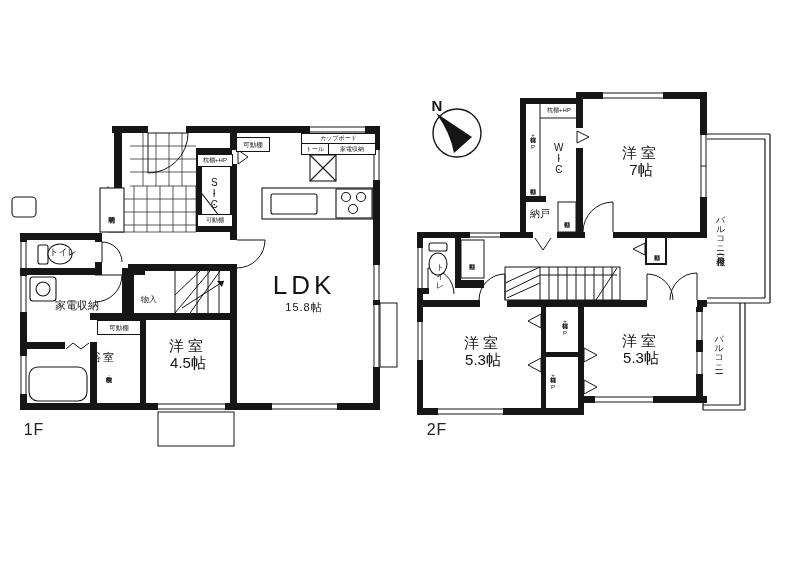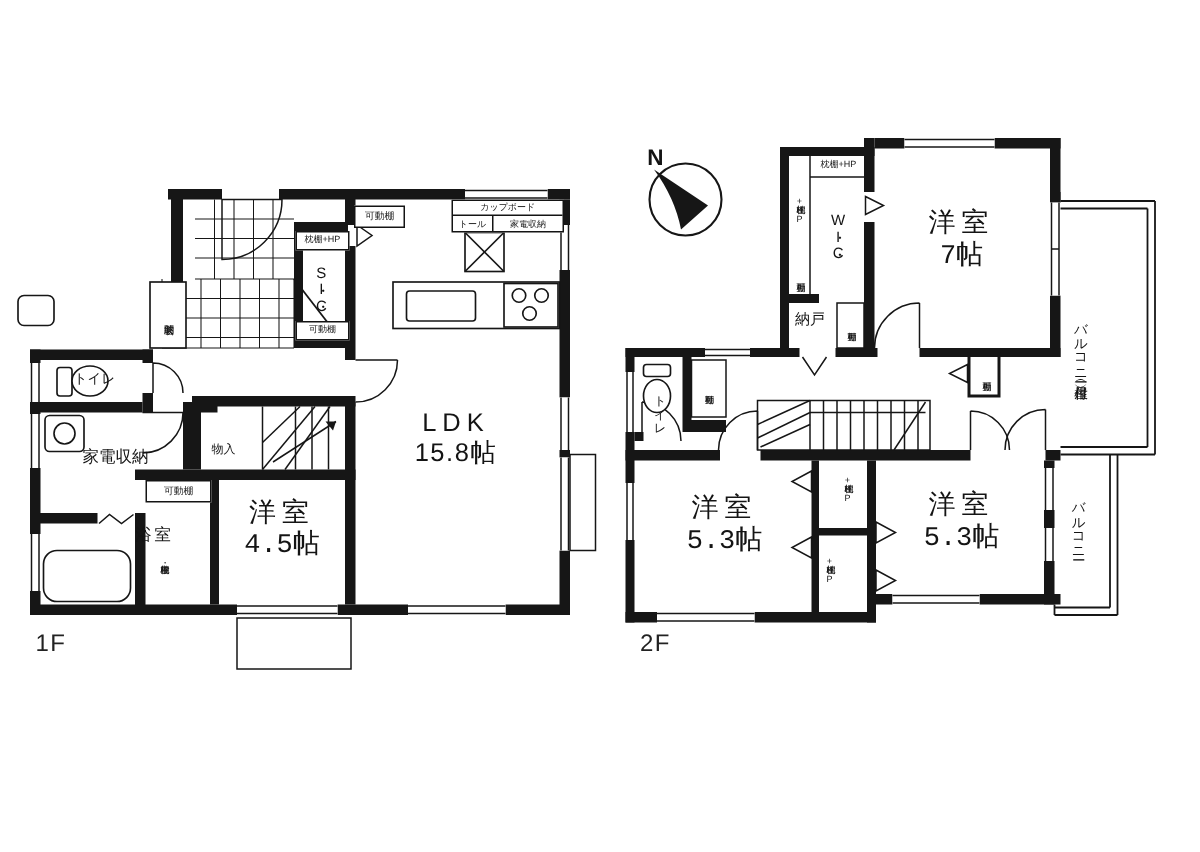--- a/index.html
+++ b/index.html
@@ -12,30 +12,30 @@
   .vtext{writing-mode:vertical-rl;text-orientation:upright;letter-spacing:0px;}
   .tag{border:1px solid #141414;background:#fff;}
   .ls4{letter-spacing:4px;}
   .ls2{letter-spacing:2px;margin-left:44px;}
   .f6{font-size:6px;}
   .f65{font-size:6.5px;}
   .f8{font-size:8px;}
   .f9{font-size:9px;}
   .f10{font-size:10px;}
   .f11{font-size:11px;}
-  .room{font-size:18px;font-family:Liberation Mono, monospace;}
+  .room{font-size:15px;}
   .room span{display:block;}
   .cb-box{position:absolute;left:301px;top:133px;width:73px;height:20px;border:1px solid #141414;
           background:#fff;display:flex;flex-direction:column;font-size:6px;}
   .cb-top{height:9px;border-bottom:1px solid #141414;display:flex;align-items:center;justify-content:center;}
   .cb-bot{flex:1;display:flex;}
   .cb-bot .c1{width:26px;border-right:1px solid #141414;display:flex;align-items:center;justify-content:center;}
   .cb-bot .c2{flex:1;display:flex;align-items:center;justify-content:center;}
-  .ldk-name{font-size:17px;letter-spacing:4px;}
-  .ldk-size{font-size:17px;letter-spacing:1px;}
+  .ldk-name{font-size:26px;letter-spacing:4px;}
+  .ldk-size{font-size:11px;letter-spacing:1px;}
   .floor-tag{font-size:16px;letter-spacing:1px;color:#222;}
   .nlabel{font-size:15px;font-weight:bold;}
 </style>
 </head>
 <body>
 
 <div class="canvas">
 
 <svg class="plan-svg" width="800" height="568" viewBox="0 0 800 568">
 

